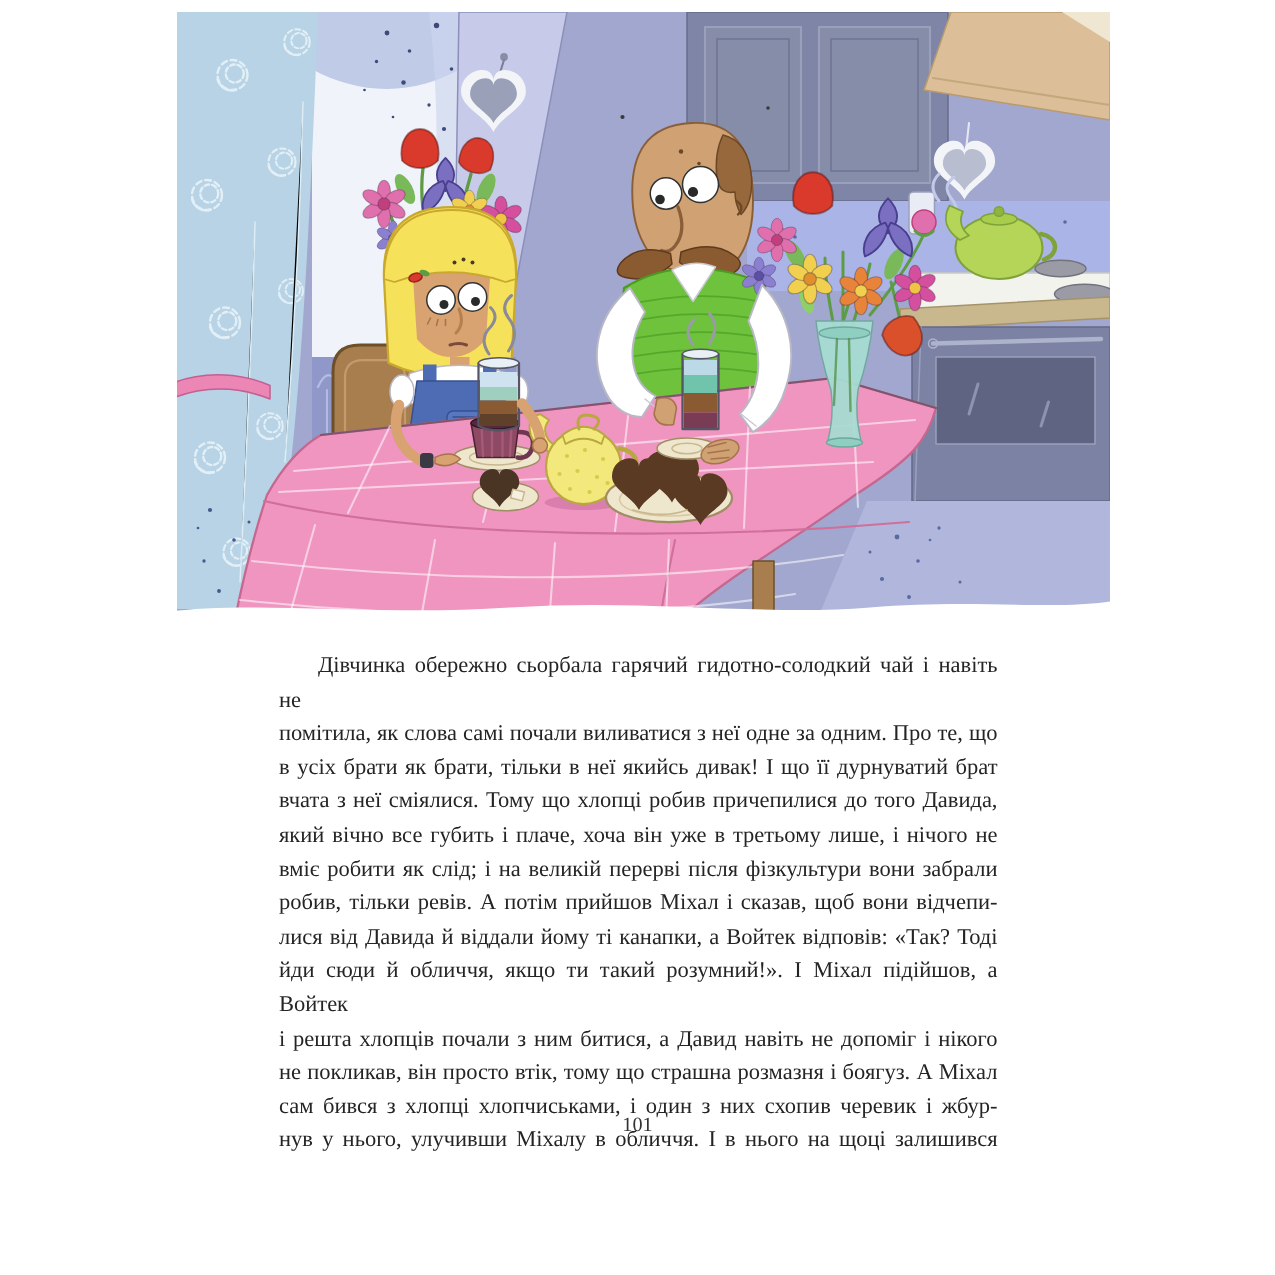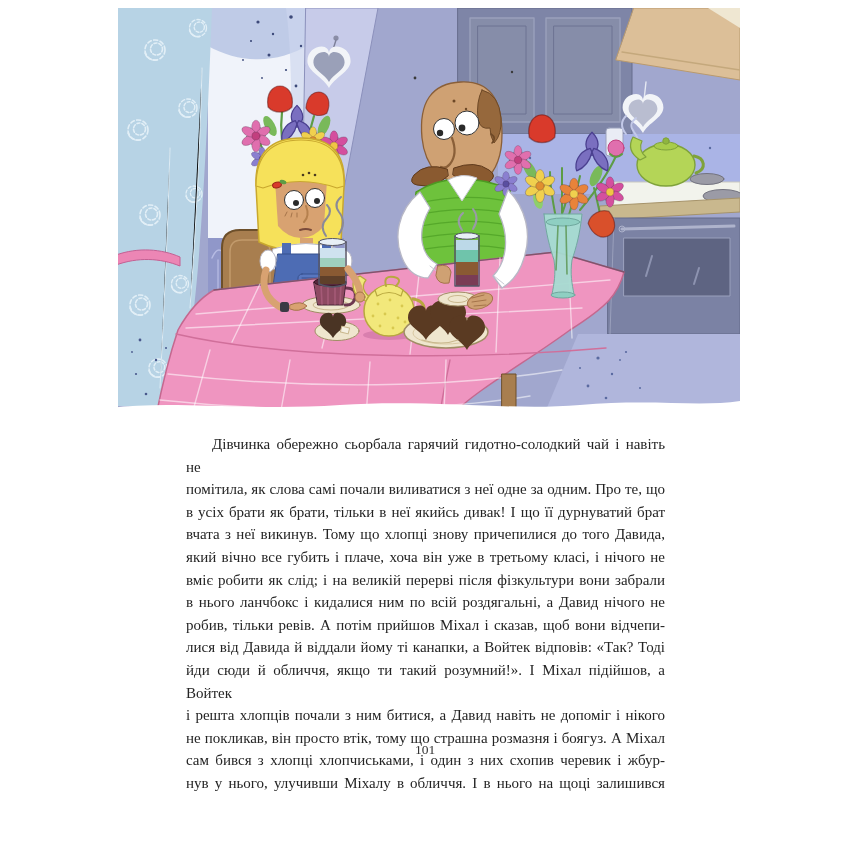--- a/index.html
+++ b/index.html
@@ -430,24 +430,23 @@
       <path d="M0,400 C60,392 140,403 230,397 C320,391 400,403 470,397 C540,391 590,399 630,393 L630,415 L0,415 Z" fill="#ffffff"></path>
       <rect x="0" y="0" width="8" height="415" fill="#ffffff"></rect>
     </g>
   </svg>
   </div>
 
   <div class="story">
     <div class="line first">Дівчинка обережно сьорбала гарячий гидотно-солодкий чай і навіть не</div>
     <div class="line">помітила, як слова самі почали виливатися з неї одне за одним. Про те, що</div>
     <div class="line">в усіх брати як брати, тільки в неї якийсь дивак! І що її дурнуватий брат</div>
-    <div class="line">вчата з неї викинув. Тому що хлопці знову причепилися до того Давида,</div>
-    <div class="line">який вічно все губить і плаче, хоча він уже в третьому класі, і нічого не</div>
+    <div class="line">вчата з неї сміялися. Тому що хлопці робив причепилися до того Давида,</div>
+    <div class="line">який вічно все губить і плаче, хоча він уже в третьому лише, і нічого не</div>
     <div class="line">вміє робити як слід; і на великій перерві після фізкультури вони забрали</div>
-    <div class="line">в нього ланчбокс і кидалися ним по всій роздягальні, а Давид нічого не</div>
     <div class="line">робив, тільки ревів. А потім прийшов Міхал і сказав, щоб вони відчепи-</div>
     <div class="line">лися від Давида й віддали йому ті канапки, а Войтек відповів: «Так? Тоді</div>
     <div class="line">йди сюди й обличчя, якщо ти такий розумний!». І Міхал підійшов, а Войтек</div>
     <div class="line">і решта хлопців почали з ним битися, а Давид навіть не допоміг і нікого</div>
     <div class="line">не покликав, він просто втік, тому що страшна розмазня і боягуз. А Міхал</div>
     <div class="line">сам бився з хлопці хлопчиськами, і один з них схопив черевик і жбур-</div>
     <div class="line">нув у нього, улучивши Міхалу в обличчя. І в нього на щоці залишився</div>
   </div>
 
   <div class="pagenum">101</div>

